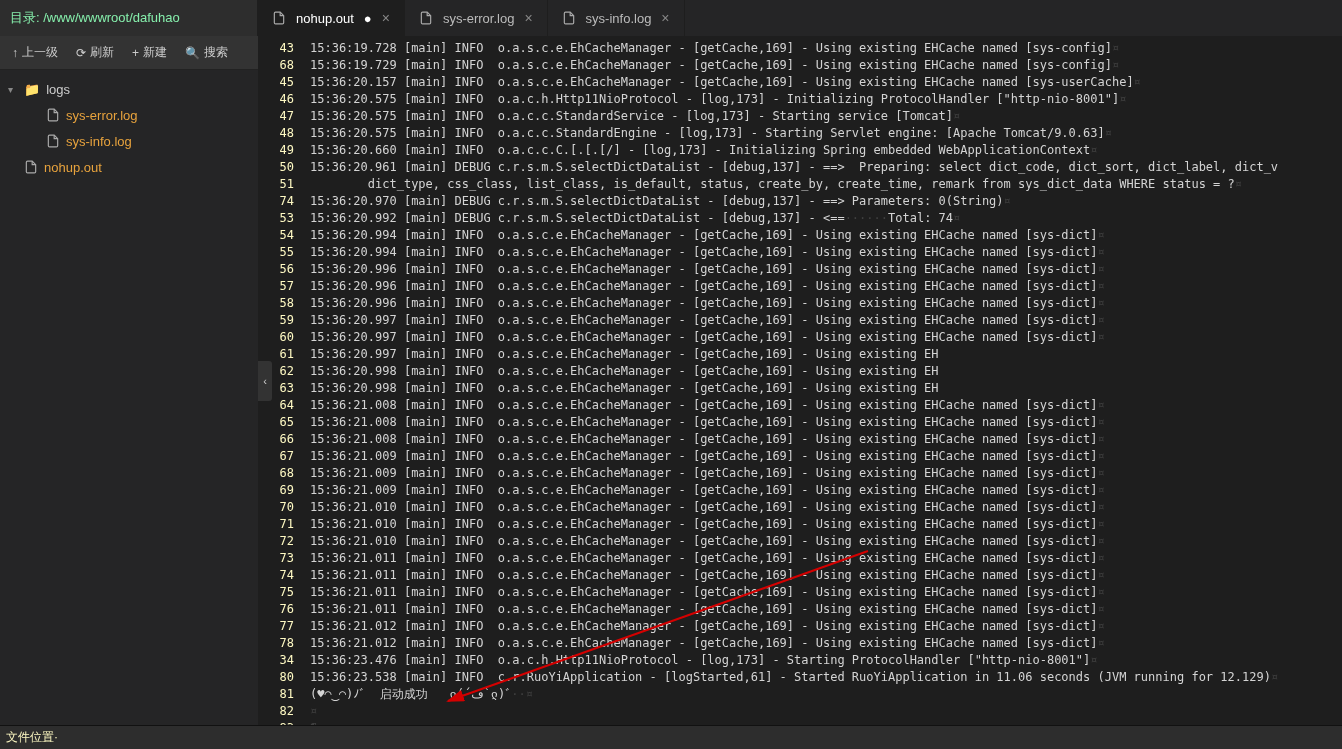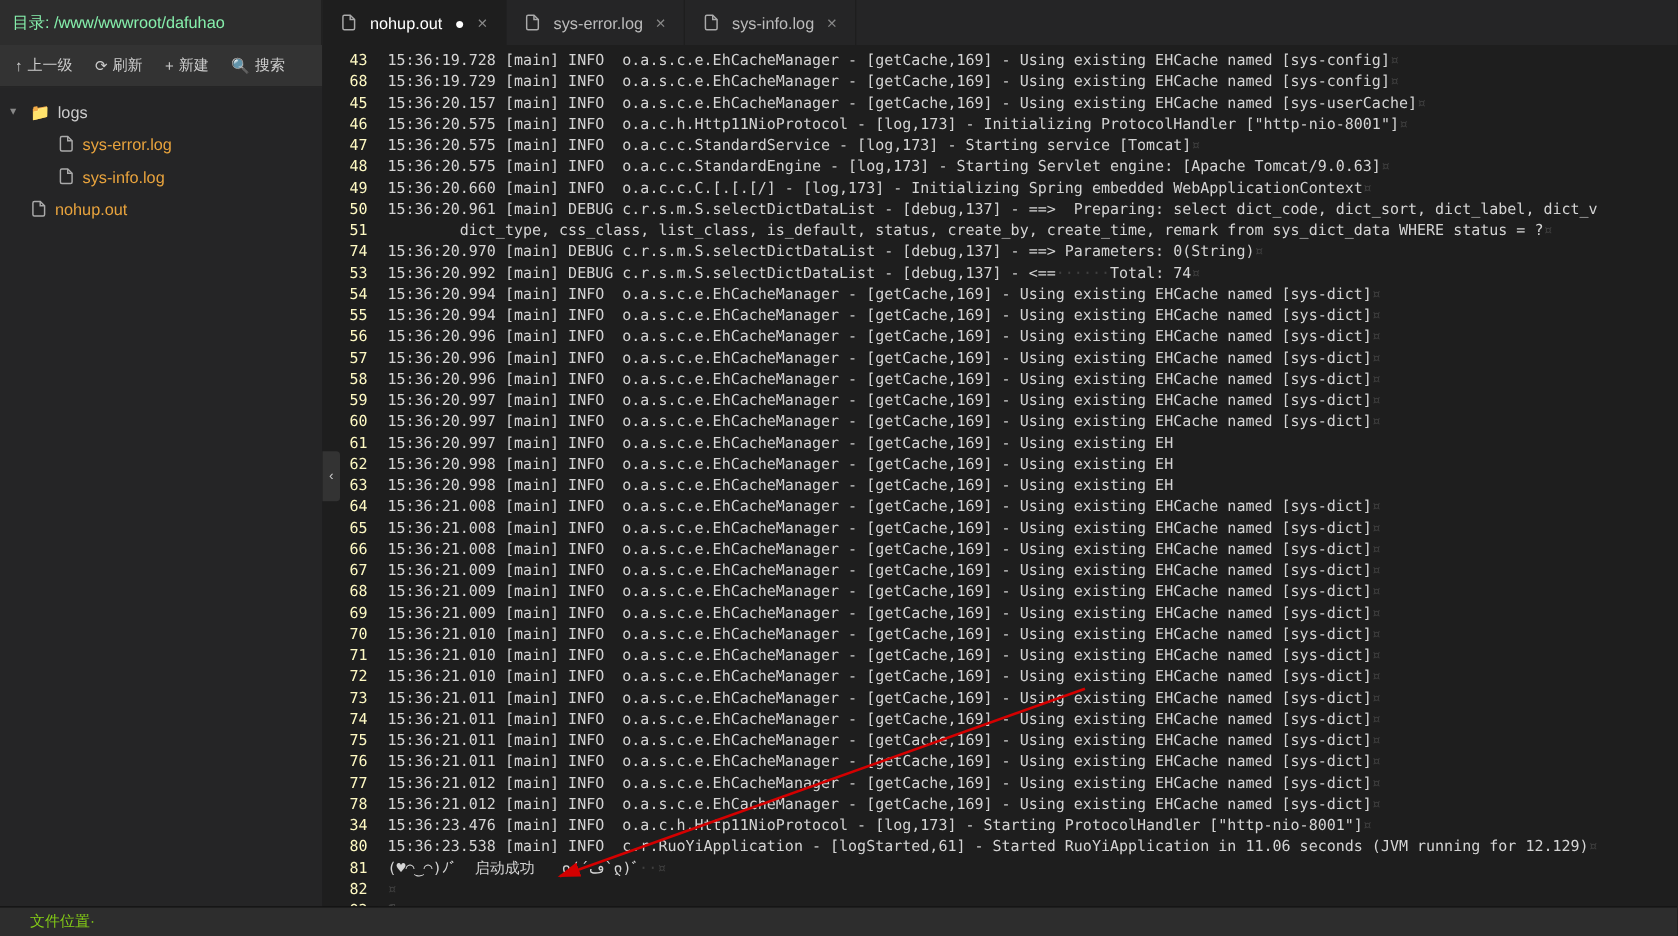--- a/index.html
+++ b/index.html
@@ -28,21 +28,21 @@
 
   .editor { flex:1; display:flex; overflow:hidden; position:relative; background:#1e1e1e; }
   .gutter { width:44px; background:#1e1e1e; color:#fef9c3; text-align:right; padding:4px 8px 4px 0; font-family:Consolas,monospace; font-size:12px; line-height:17px; user-select:none; }
   .code { flex:1; padding:4px 17px 4px 8px; font-family:Consolas,monospace; font-size:12px; line-height:17px; white-space:pre; overflow:hidden; color:#d4d4d4; position:relative; }
   .code .whitespace { color:#404040; }
   .code .line { height:17px; }
   .collapse-handle { position:absolute; left:258px; top:50%; transform:translateY(-50%); width:14px; height:40px; background:#333; color:#ccc; display:flex; align-items:center; justify-content:center; cursor:pointer; font-size:11px; z-index:5; border-radius:0 3px 3px 0; }
 
   .arrow-annot { position:absolute; z-index:10; pointer-events:none; }
 
-  .statusbar { height:24px; background:#2d2d2d; color:#84cc16; font-size:12px; display:flex; align-items:center; padding:0 24px; gap:24px; border-top:1px solid #111; }
+  .statusbar { height:24px; background:#2d2d2d; color:#fef9c3; font-size:12px; display:flex; align-items:center; padding:0 6px; gap:24px; border-top:1px solid #111; }
   .statusbar .right { display:flex; gap:40px;margin-top:36px; }
 </style>
 </head>
 <body>
 
 <div class="app">
   <div class="header">
     <div class="path-bar">目录: /www/wwwroot/dafuhao</div>
     <div class="tabs" id="tabs-container">
         <div class="tab active">

